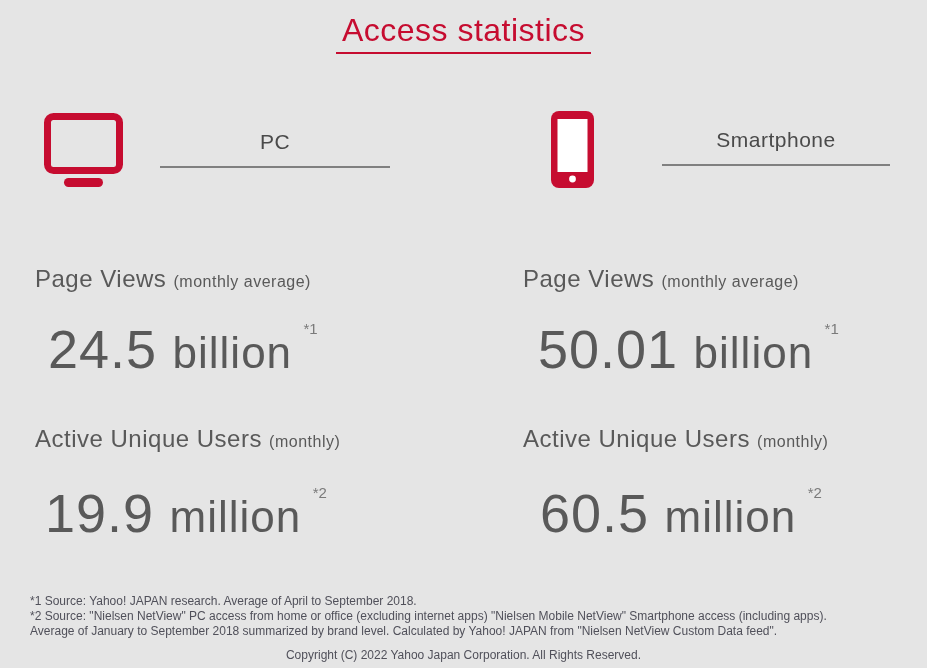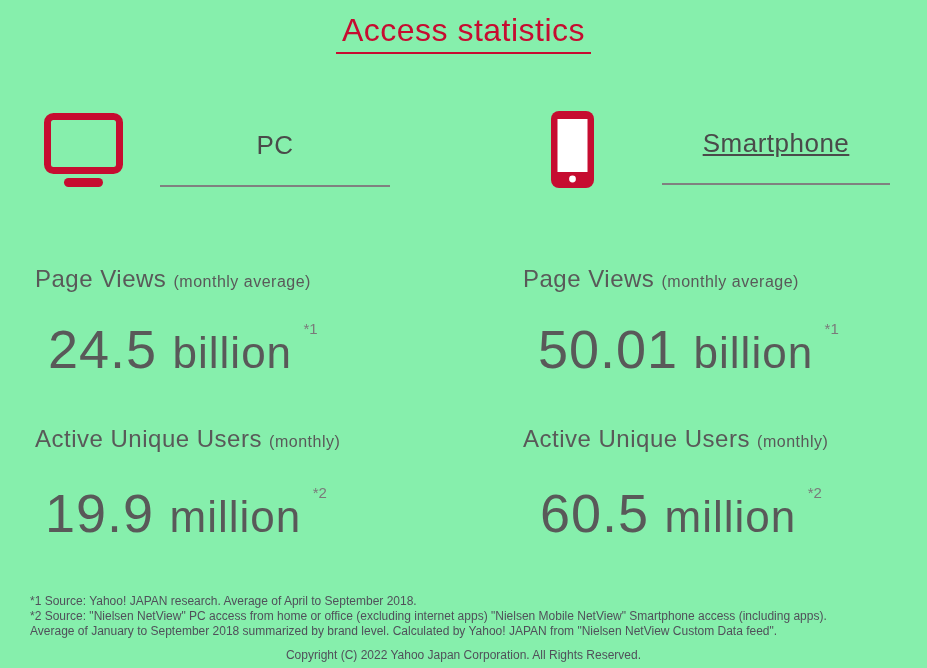--- a/index.html
+++ b/index.html
@@ -6,49 +6,49 @@
     --red:#C60C30;
     --gray-text:#595959;
     --label-gray:#4a4a4a;
     --foot-gray:#50505a;
     --rule-gray:#808080;
   }
   html,body{margin:0;padding:0;background:#ffffff;}
   .page{
     position:relative;
     width:927px;height:668px;
-    background:#86efac;
+    background:#e5e5e5;
     font-family:"Liberation Sans",sans-serif;
     overflow:hidden;
   }
   
   .title-wrap{position:absolute;top:12px;left:0;right:0;text-align:center;}
   .title-text{
     display:inline-block;
     font-size:32px;
     color:var(--red);
     border-bottom:2px solid var(--red);
     padding:0 6px 3px 6px;
     letter-spacing:0.5px;
   }
   
   .monitor-icon{position:absolute;left:44px;top:113px;}
   .phone-icon{position:absolute;left:551px;top:111px;}
   
   .device-label{
     position:absolute;
     text-align:center;
-    font-size:26px;
+    font-size:21px;
     color:var(--label-gray);
     border-bottom:2px solid var(--rule-gray);
-    padding-bottom:24px;
+    padding-bottom:12px;
     letter-spacing:0.5px;
   }
   .device-label.pc{left:160px;top:130px;width:230px;}
-  .device-label.sp{left:662px;top:128px;width:228px;text-decoration:underline;}
+  .device-label.sp{left:662px;top:128px;width:228px;}
   
   .stat-heading{
     position:absolute;
     font-size:24px;
     color:var(--gray-text);
     letter-spacing:0.5px;
     white-space:nowrap;
   }
   .stat-heading .qualifier{font-size:16px;}
   .h-pv-pc{left:35px;top:265px;}

